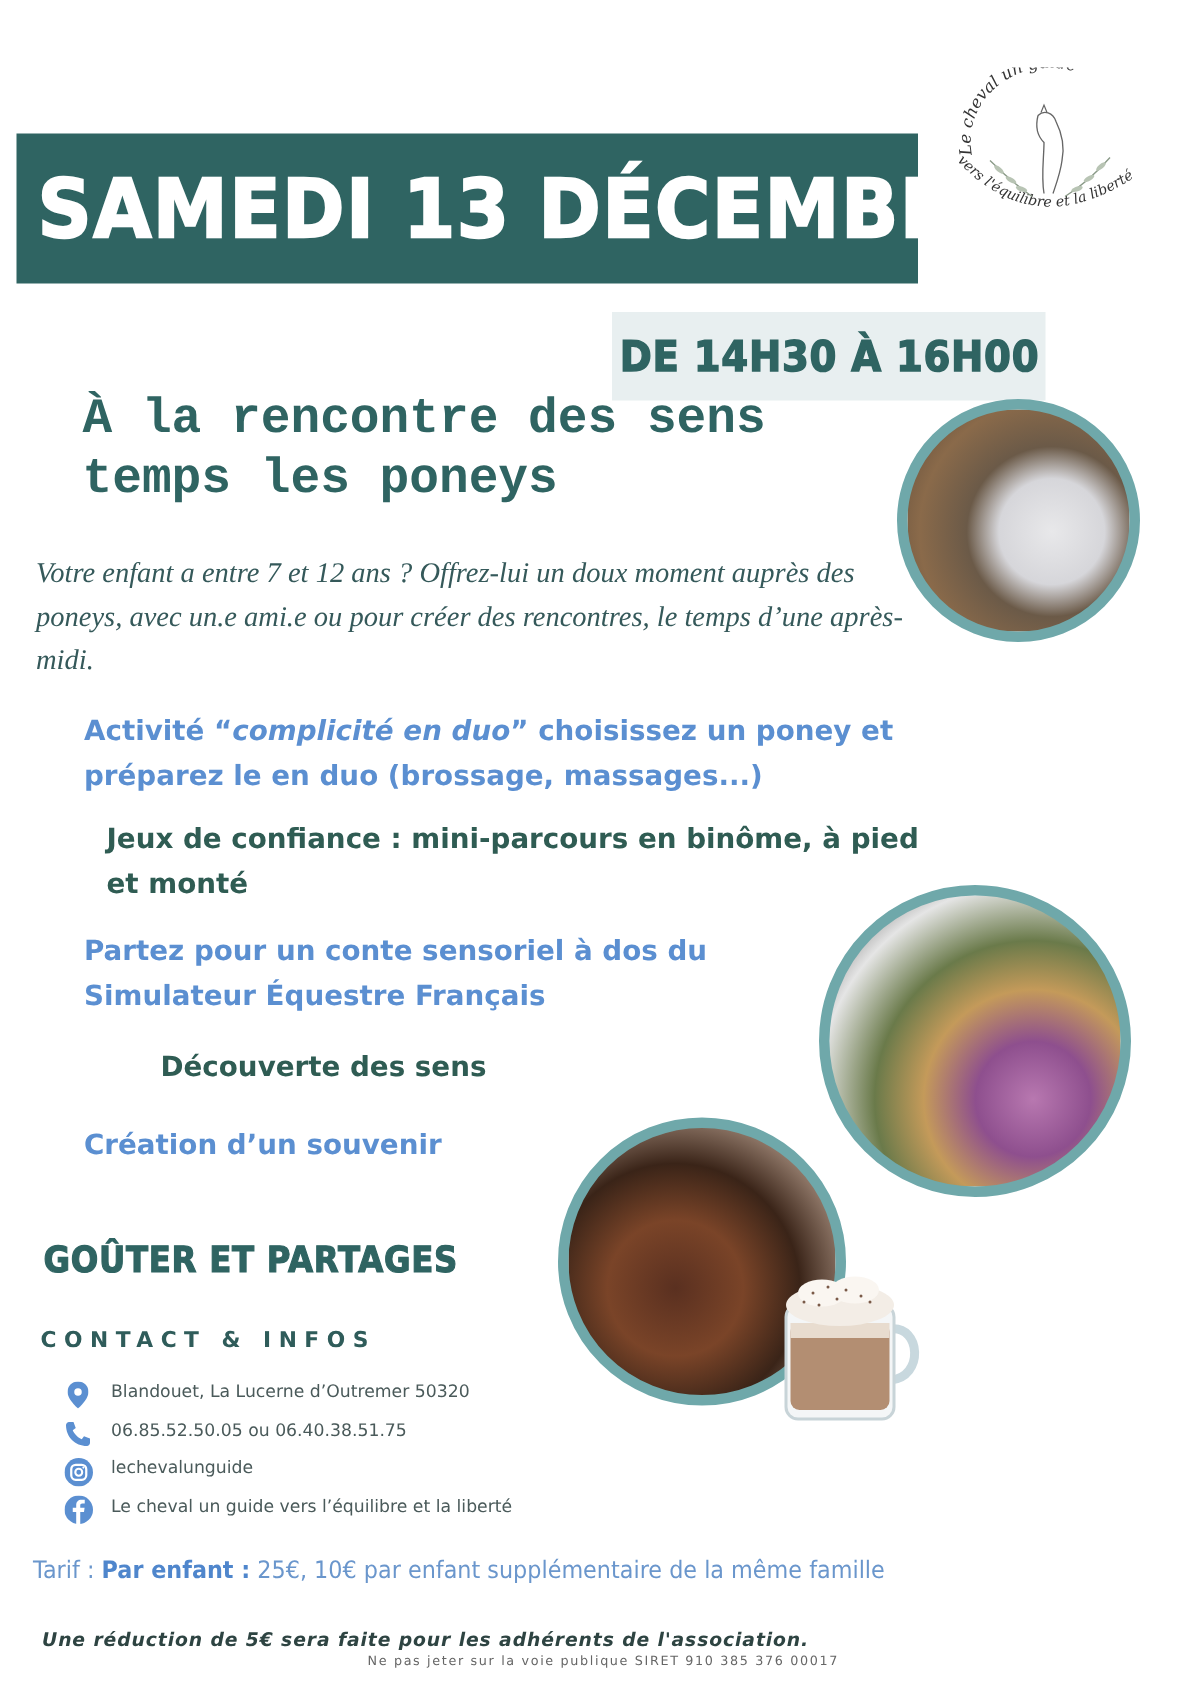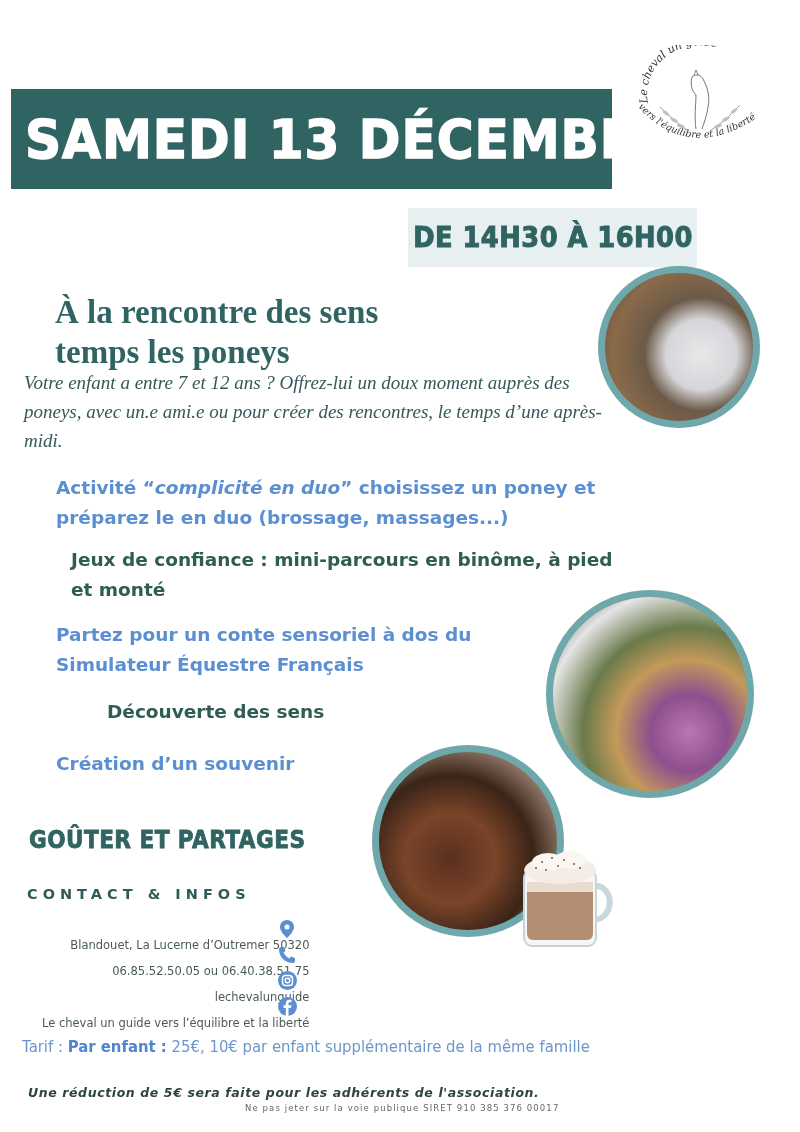--- a/index.html
+++ b/index.html
@@ -34,22 +34,22 @@
       -webkit-text-stroke: 1px #2f6462;
       transform: scaleX(0.92);
     }
 
     
     .logo { left: 630px; top: 45px; width: 140px; height: 110px; }
 
     
     .title {
       left: 55px; top: 260px; width: 540px;
-      font-family: Liberation Serif, serif; font-weight: bold;
-      font-size: 33px; line-height: 40px; color: #2f6462; margin-top: 32px;
+      font-family: Liberation Mono, monospace; font-weight: bold;
+      font-size: 33px; line-height: 40px; color: #2f6462;
     }
 
     .intro {
       left: 24px; top: 368px; width: 580px;
       font-family: Liberation Serif, serif; font-style: italic;
       font-size: 19px; line-height: 29px; color: #35595a;
     }
 
     .activity {
       font-family: "DejaVu Sans", sans-serif; font-weight: bold;
@@ -90,22 +90,22 @@
     }
 
     .contact-title {
       left: 27px; top: 886px;
       font-family: "DejaVu Sans", sans-serif; font-weight: bold;
       font-size: 14.5px; color: #2f5c5a; letter-spacing: 5px;
     }
 
     .contact-list { left: 42px; top: 920px; }
     .contact-row {
-      display: flex; align-items: flex-end; height: 25.5px;
-      font-family: "DejaVu Sans", sans-serif; font-size: 11.5px; color: #4a5a5a; flex-direction: column;
+      display: flex; align-items: flex-start; height: 25.5px;
+      font-family: "DejaVu Sans", sans-serif; font-size: 11.5px; color: #4a5a5a;
     }
     .contact-row .ic { width: 20px; height: 20px; margin-right: 12px; display: flex; align-items: center; justify-content: center; }
 
     .tarif {
       left: 22px; top: 1037px; width: 700px;
       font-family: "DejaVu Sans", sans-serif; font-size: 16px; color: #6a96cc;
       white-space: nowrap; transform: scaleX(0.93); transform-origin: left center;
     }
     .tarif b { color: #4f86cc; }
 

